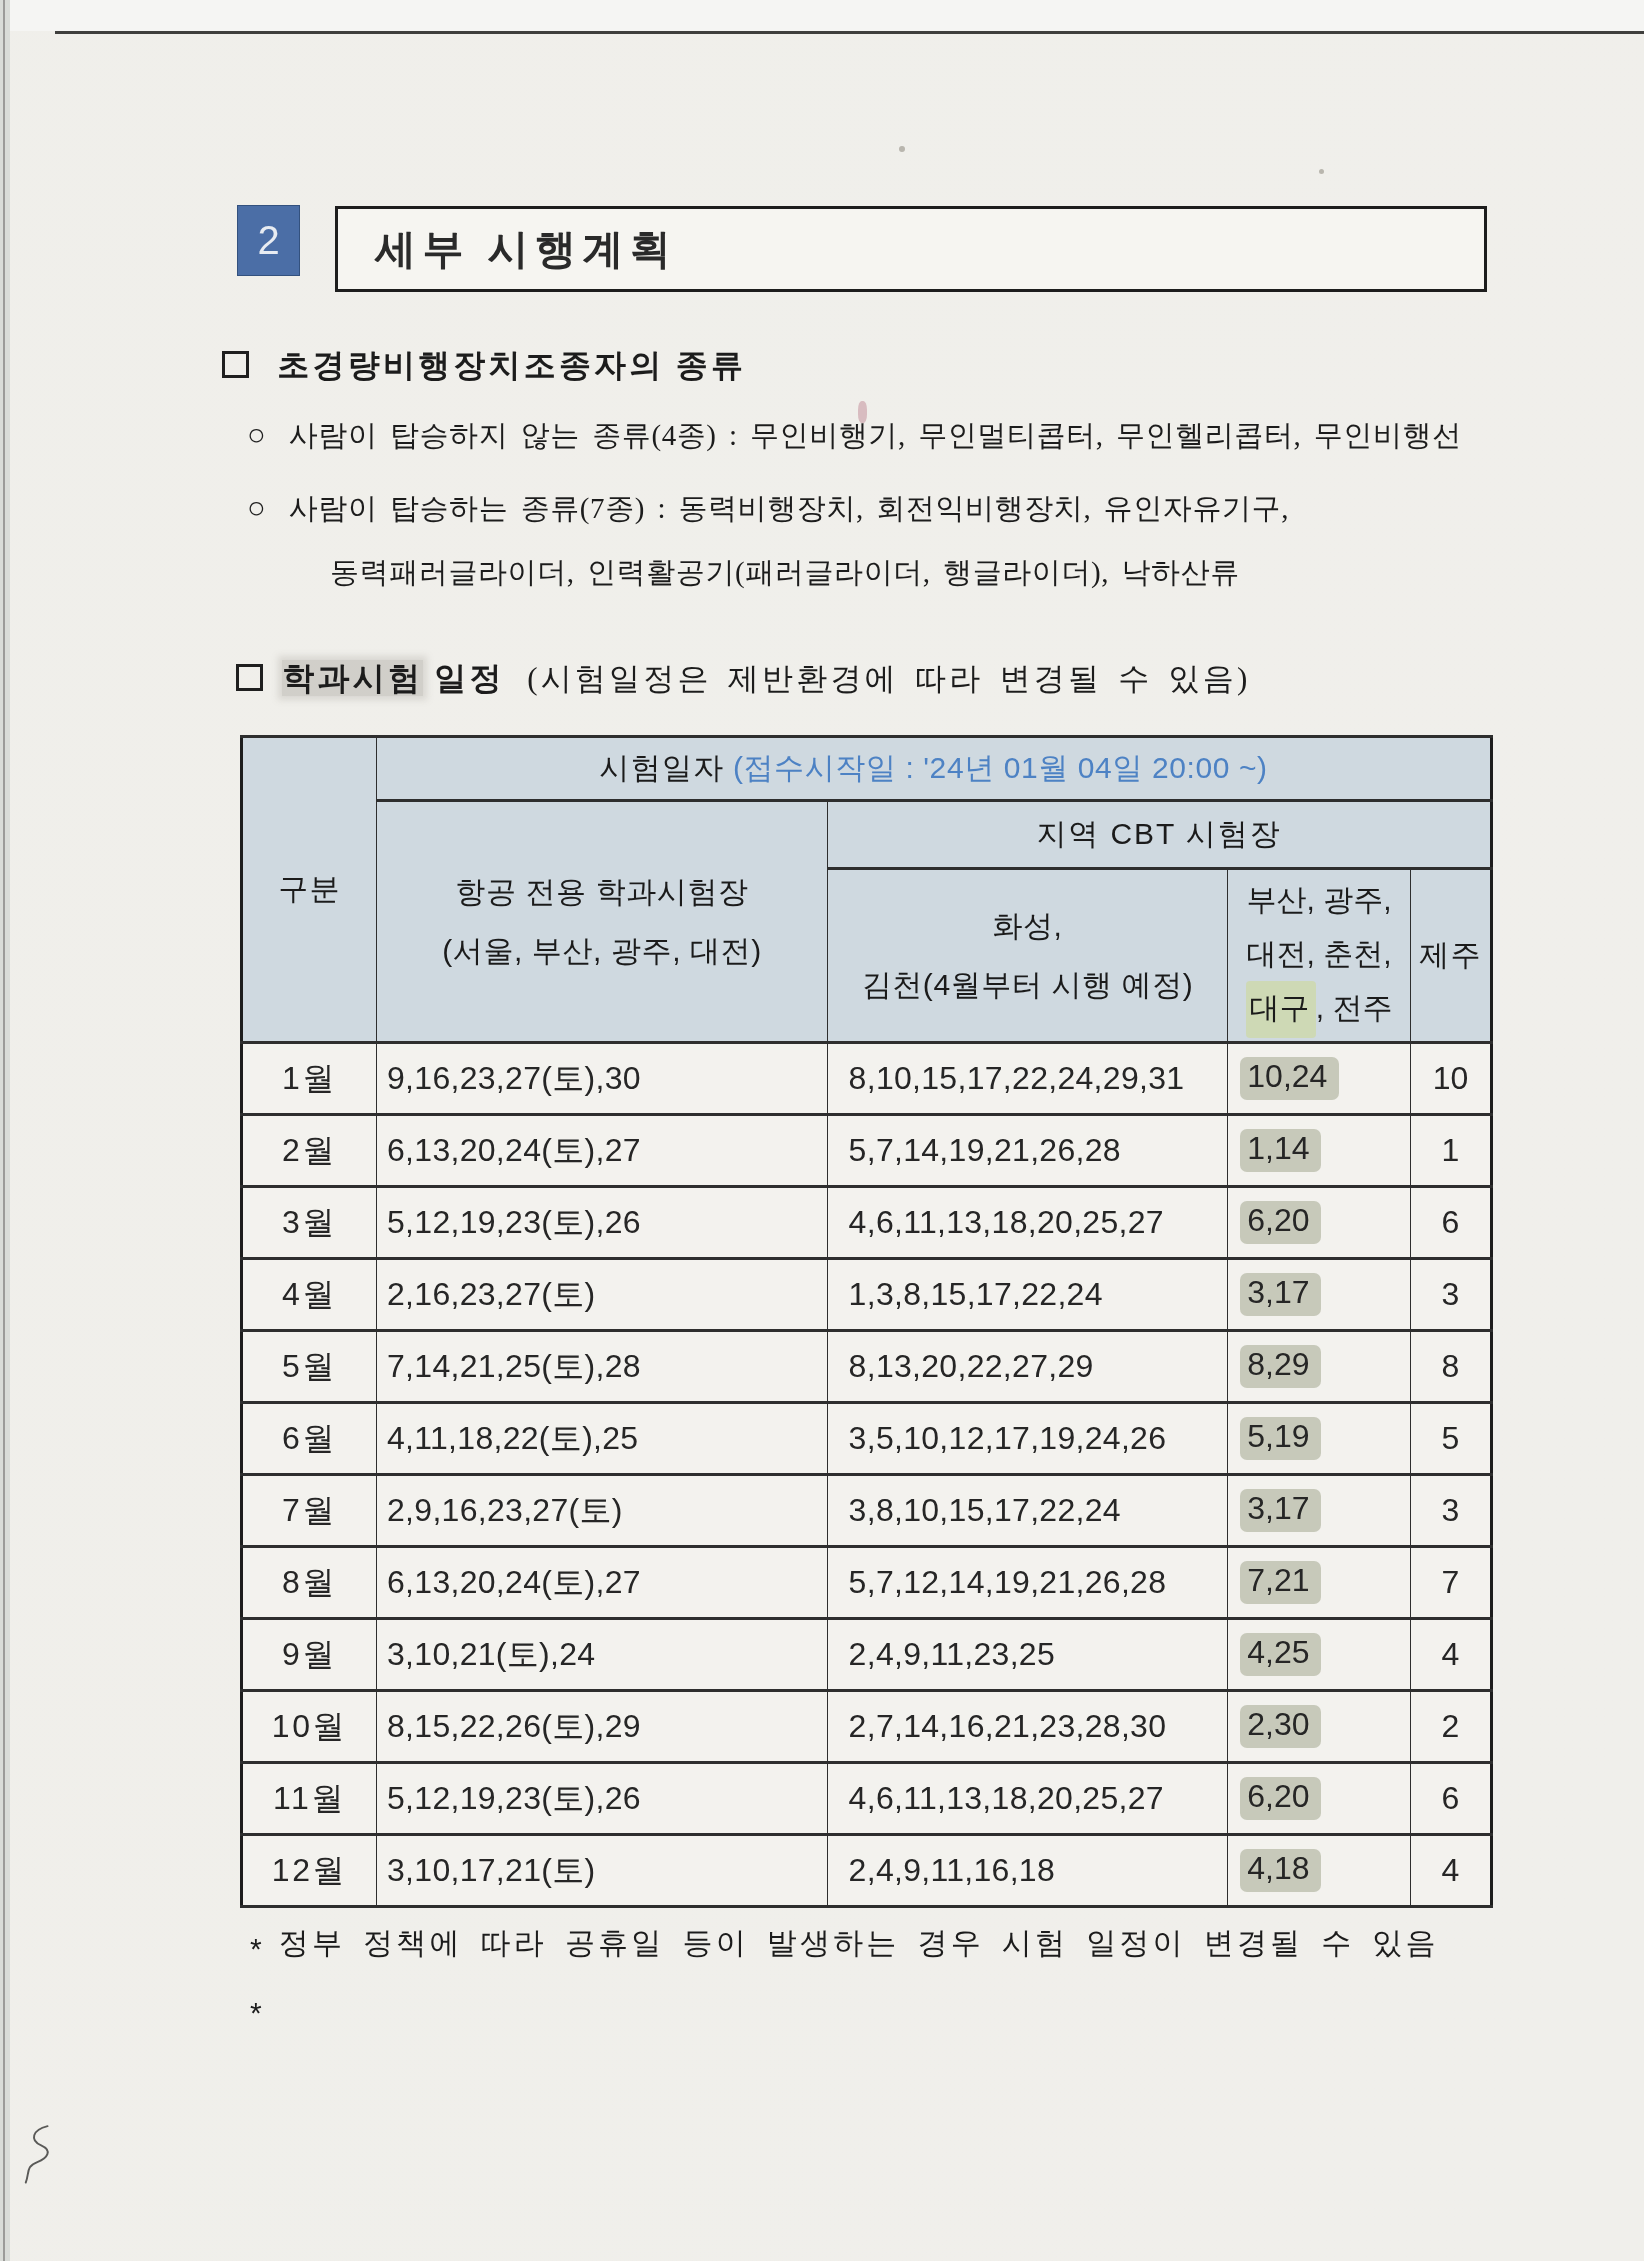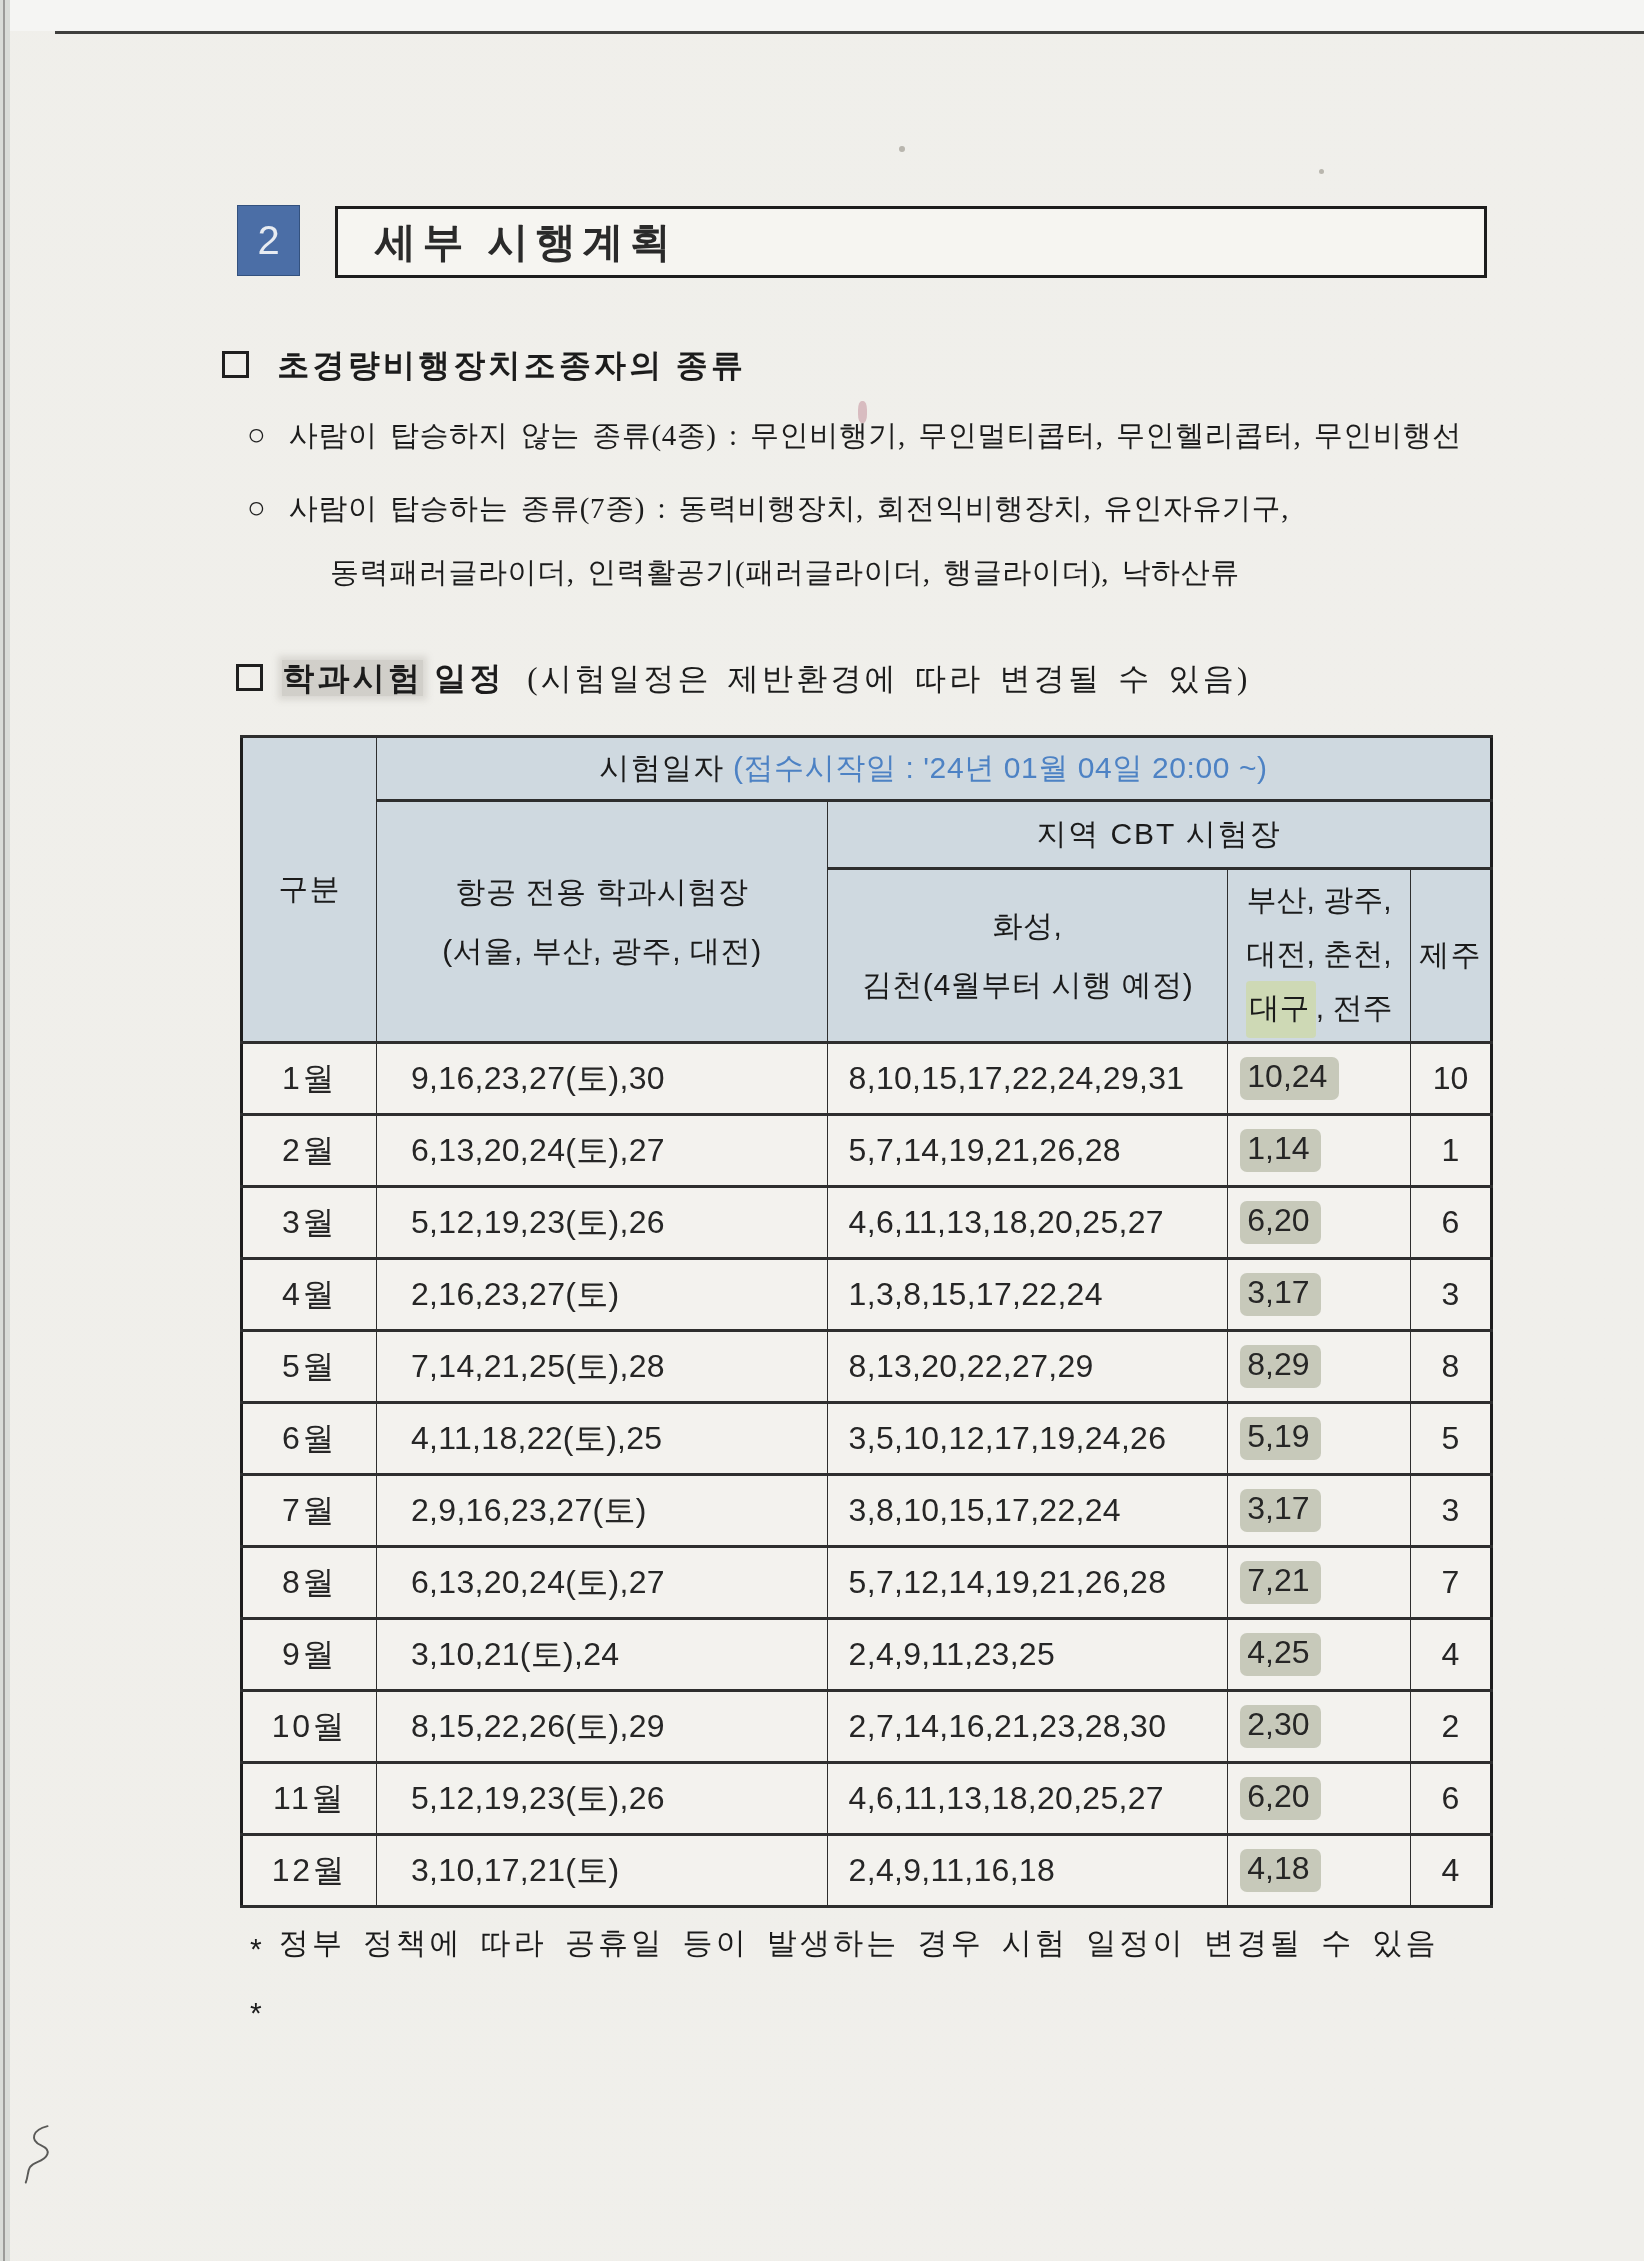--- a/index.html
+++ b/index.html
@@ -20,21 +20,21 @@
   .speck { position:absolute; background:#b9b6ae; border-radius:50%; }
 
   
   .badge {
     position:absolute; left:237px; top:205px; width:63px; height:71px;
     background:#4b6ea6; color:#e8ecf2; font-family:"Liberation Sans",sans-serif;
     font-size:40px; display:flex; align-items:center; justify-content:center;
     border:1.3px solid #33517e;
   }
   .title-box {
-    position:absolute; left:335px; top:206px; width:1152px; height:72px;
+    position:absolute; left:335px; top:206px; width:1152px; height:86px;
     background:#f6f5f1; border:3.2px solid #1d1d1d;
     display:flex; align-items:center; padding-left:37px;
   }
   .title-box .title-text {
     font-family:"Liberation Sans",sans-serif; font-weight:bold;
     font-size:41px; letter-spacing:6.4px; color:#2a2a2a;
   }
 
   
   .h-row { position:absolute; display:flex; align-items:flex-start; }
@@ -64,21 +64,21 @@
   table.schedule { border:3.9px solid #1d1d1d; }
   table.schedule thead th { background:#cfd9e0; color:#1b1b1b; font-size:30px; }
   .th-examdate { height:64px; }
   .th-label { font-weight:500; letter-spacing:1.3px; }
   .blue-note { color:#4d82c4; font-weight:500; letter-spacing:0.6px; }
   .th-regional { height:68px; font-weight:500; letter-spacing:1.9px; }
   .th-lines { line-height:1.95; font-weight:500; letter-spacing:0.6px; }
   .th-busan { font-size:28px; line-height:1.8; font-weight:500; }
   tbody td { background:#f3f2ee; font-size:32px; color:#262626; height:72px; }
   td.c-month { text-align:center; letter-spacing:2.6px; }
-  td.c-avia  { text-align:left; padding-left:34px; letter-spacing:0.3px; }
+  td.c-avia  { text-align:left; padding-left:10px; letter-spacing:0.3px; }
   td.c-region{ text-align:left; padding-left:20.6px; letter-spacing:0.3px; }
   td.c-hl    { text-align:left; padding-left:11.6px; }
   td.c-jeju  { text-align:center; }
   .hl-mark {
     display:inline-block; padding:1.3px 11.6px 5.2px 7.7px; border-radius:7px;
     background:rgba(156,160,134,.5);
   }
   .daegu-mark {
     display:inline-block; padding:0 6.4px 2.6px 3.9px; border-radius:4px;
     background:rgba(205,216,146,.55);

